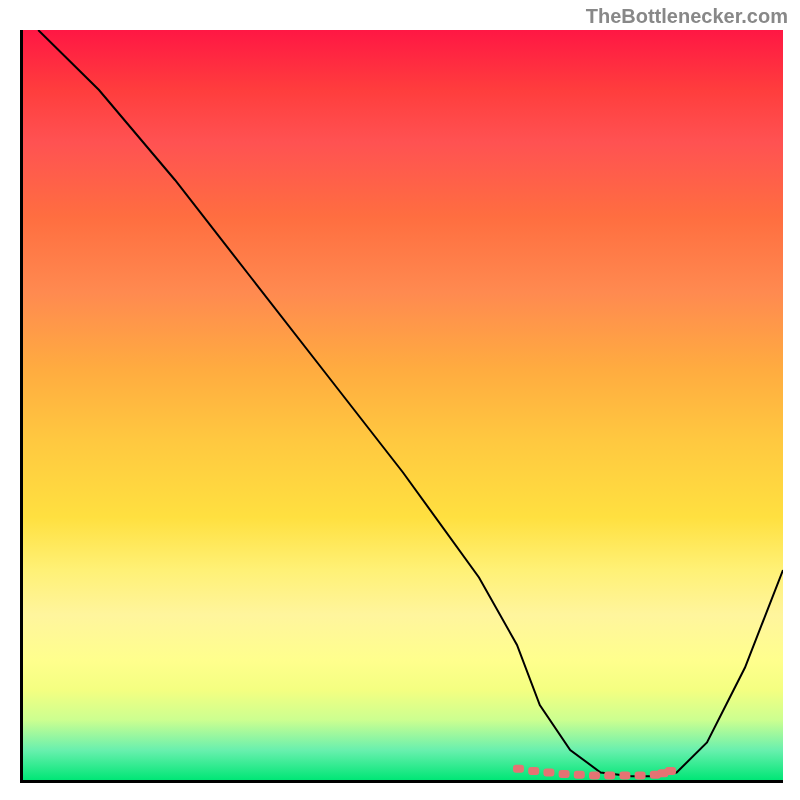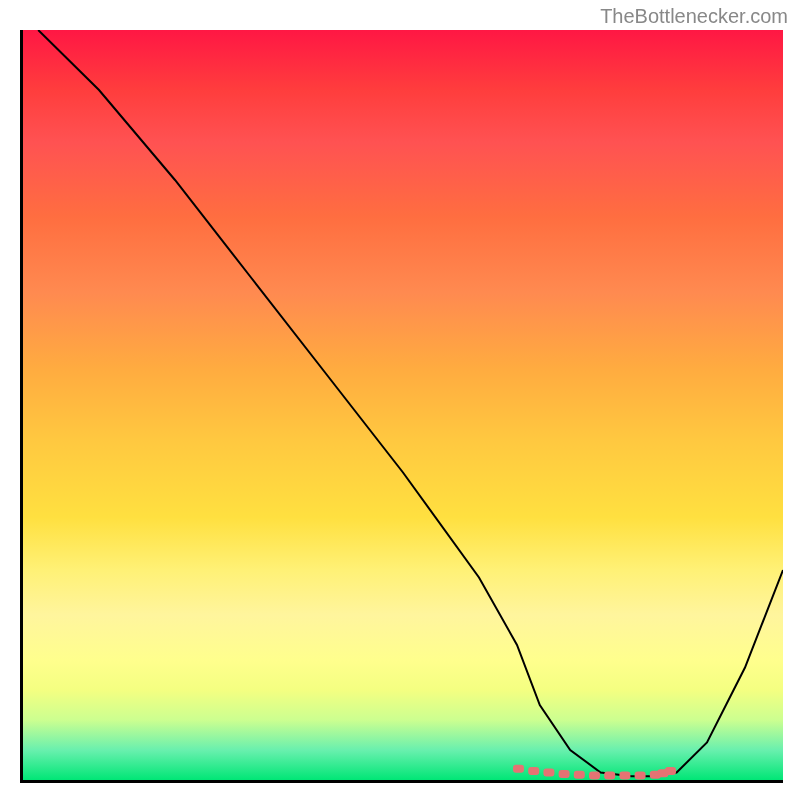--- a/index.html
+++ b/index.html
@@ -15,21 +15,21 @@
     height: 800px;
     position: relative;
     background: white;
   }
   .watermark {
     position: absolute;
     top: 5px;
     right: 12px;
     color: #888;
     font-size: 20px;
-    font-weight: normal;
+    font-weight: bold;
     z-index: 10;
   }
   .plot-area {
     position: absolute;
     left: 20px;
     top: 30px;
     width: 760px;
     height: 750px;
     border-left: 3px solid black;
     border-bottom: 3px solid black;

